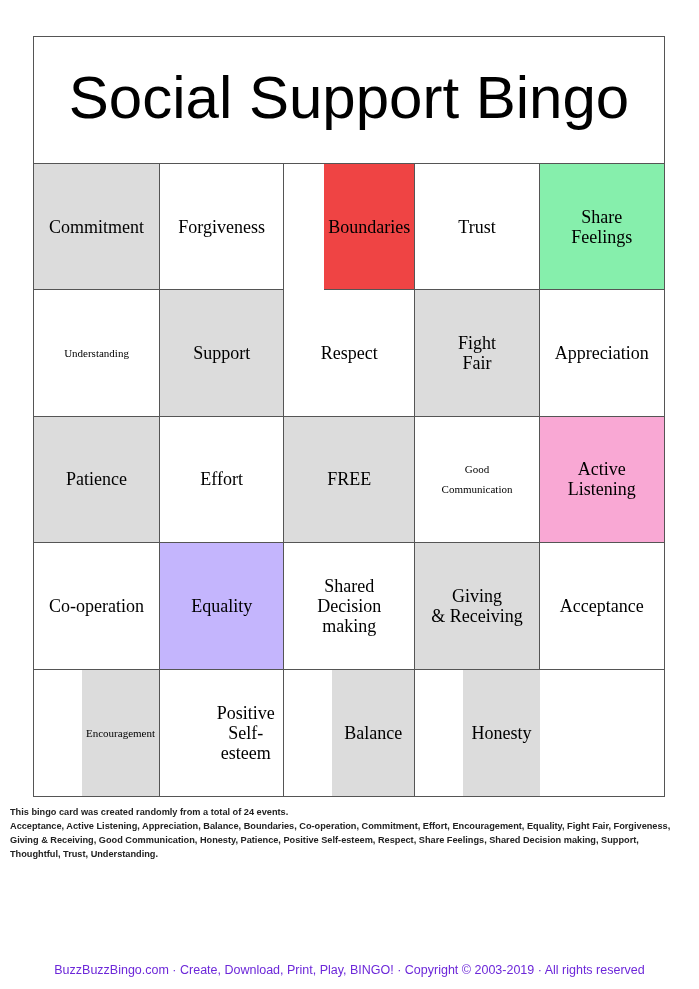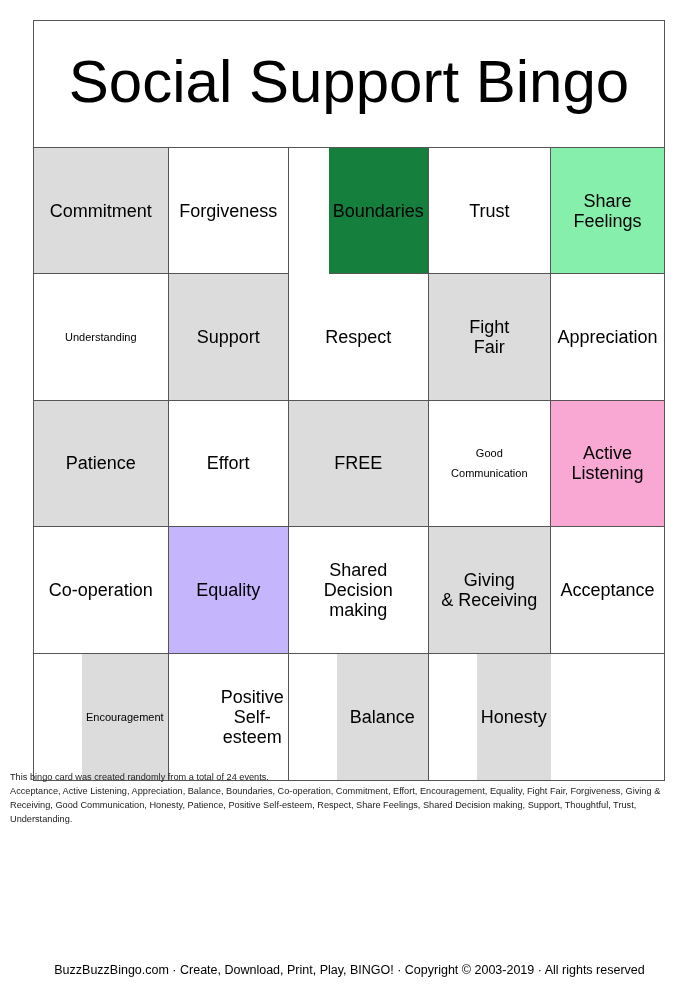--- a/index.html
+++ b/index.html
@@ -1,21 +1,21 @@
 <!DOCTYPE html>
 <html><head>
   <meta charset="utf-8">
   <style>
     html, body { margin: 0; padding: 0; background: #ffffff; }
     body {
       width: 699px; height: 989px; position: relative; overflow: hidden;
       font-family: "Liberation Sans", "DejaVu Sans", sans-serif; color: #000;
     }
     .card {
-      position: absolute; left: 33px; top: 20px; width: 632px;
+      position: absolute; left: 33px; top: 36px; width: 632px;
       border: 1px solid #555;
       box-sizing: border-box;
     }
     .title-box {
       height: 127px; display: flex; align-items: center; justify-content: center;
       border-bottom: 1px solid #555; box-sizing: border-box;
     }
     .title {
       font-size: 60px; line-height: 1; letter-spacing: 0px; white-space: nowrap;
       margin-top: -4px;
@@ -23,46 +23,47 @@
     .grid {
       display: grid;
       grid-template-columns: repeat(5, 1fr);
       grid-template-rows: repeat(5, 126.4px);
     }
     .cell {
       display: flex; align-items: center; justify-content: center; text-align: center;
       border-right: 1px solid #555; border-bottom: 1px solid #555;
       box-sizing: border-box; font-size: 18px; line-height: 20px; padding: 4px 4px;
       white-space: pre-line;
+      font-family: Liberation Serif, serif;
     }
     .cell.c4 { border-right: none; }
     .cell.r4 { border-bottom: none; margin-left: 48px; }
     .cell.shade { background: #dcdcdc; }
     .cell.small { font-size: 11px; line-height: 20px; }
     .footer-notes {
-      position: absolute; left: 10px; top: 770px; width: 680px;
-      font-size: 9.2px; line-height: 14px; color: #222;
+      position: absolute; left: 10px; top: 805px; width: 680px;
+      font-size: 9.2px; line-height: 14px; color: #222; font-weight: bold;
     }
     .footer-notes p { margin: 0; }
     .credit {
       position: absolute; left: 0; top: 963px; width: 699px; text-align: center;
-      font-size: 12.5px; color: #000000; white-space: nowrap;
+      font-size: 12.5px; color: #6d28d9; white-space: nowrap;
     }
   </style>
 </head>
 <body>
 
 <div class="card">
   <div class="title-box">
     <div class="title">Social Support Bingo</div>
   </div>
   <div class="grid">
     <div class="cell shade" style="background: rgb(220, 220, 220);">Commitment</div>
     <div class="cell">Forgiveness</div>
-    <div class="cell shade" style="background: #15803d; margin-left: 40px;">Boundaries</div>
+    <div class="cell shade" style="background: #ef4444; margin-left: 40px;">Boundaries</div>
     <div class="cell">Trust</div>
     <div class="cell shade c4" style="background: #86efac;">Share
 Feelings</div>
 
     <div class="cell small">Understanding</div>
     <div class="cell shade" style="background: rgb(220, 220, 220);">Support</div>
     <div class="cell">Respect</div>
     <div class="cell shade" style="background: rgb(220, 220, 220);">Fight
 Fair</div>
     <div class="cell c4">Appreciation</div>

